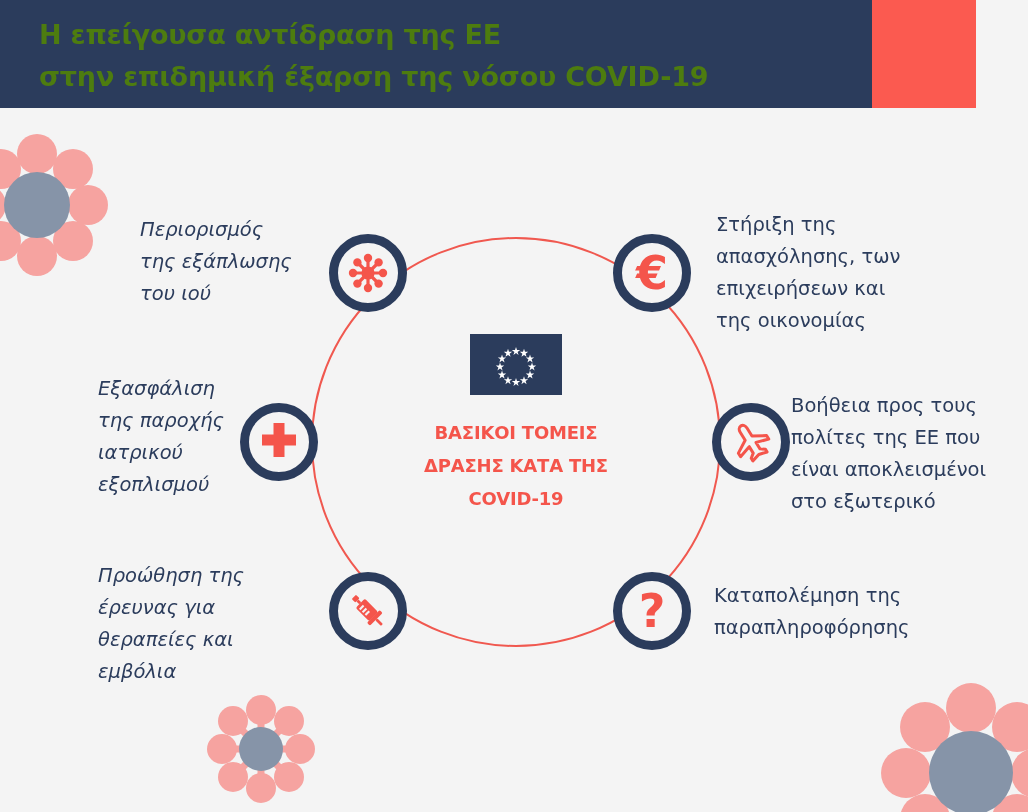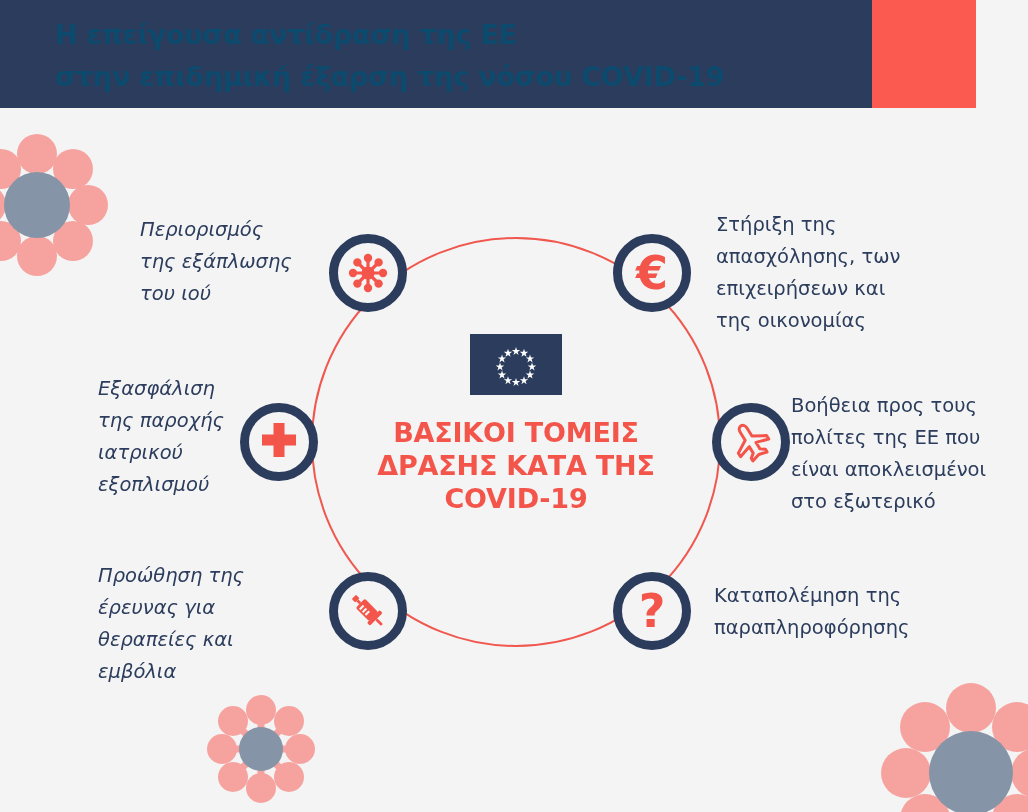--- a/index.html
+++ b/index.html
@@ -29,24 +29,24 @@
   .header-accent {
     position: absolute;
     left: 872px;
     top: 0;
     width: 104px;
     height: 108px;
     background: #fb5a50;
   }
   .header-title {
     position: absolute;
-    left: 55px;
+    left: 39px;
     top: 14px;
     width: 800px;
-    color: #0c4a6e;
+    color: #4d7c0f;
     font-size: 27px;
     font-weight: bold;
     line-height: 42px;
     letter-spacing: -0.2px;
     white-space: pre-line;
   }
 
   
   .ring {
     position: absolute;
@@ -71,21 +71,21 @@
   .eu-flag svg { display: block; }
 
   
   .center-title {
     position: absolute;
     left: 346px;
     top: 416px;
     width: 340px;
     text-align: center;
     color: #f4554b;
-    font-size: 27px;
+    font-size: 18px;
     font-weight: bold;
     line-height: 33px;
     letter-spacing: -0.2px;
     white-space: pre-line;
   }
 
   
   .node {
     position: absolute;
     width: 78px;

